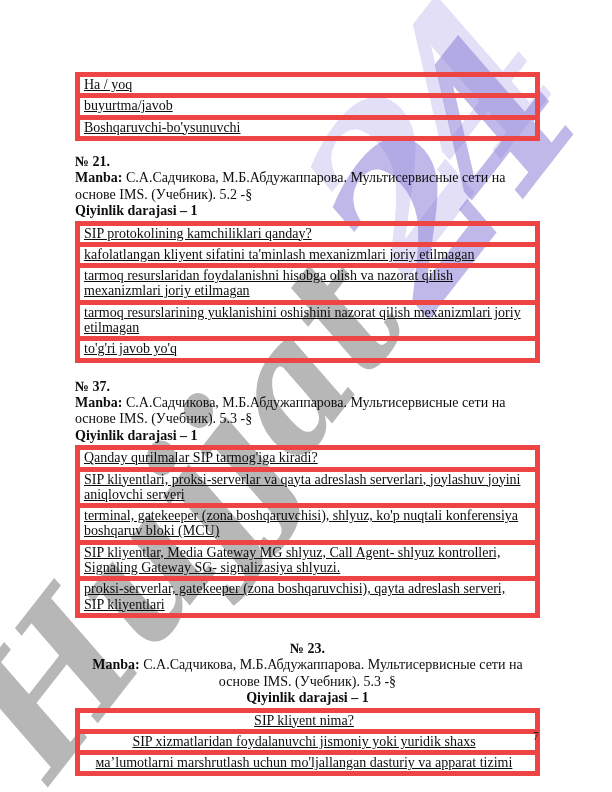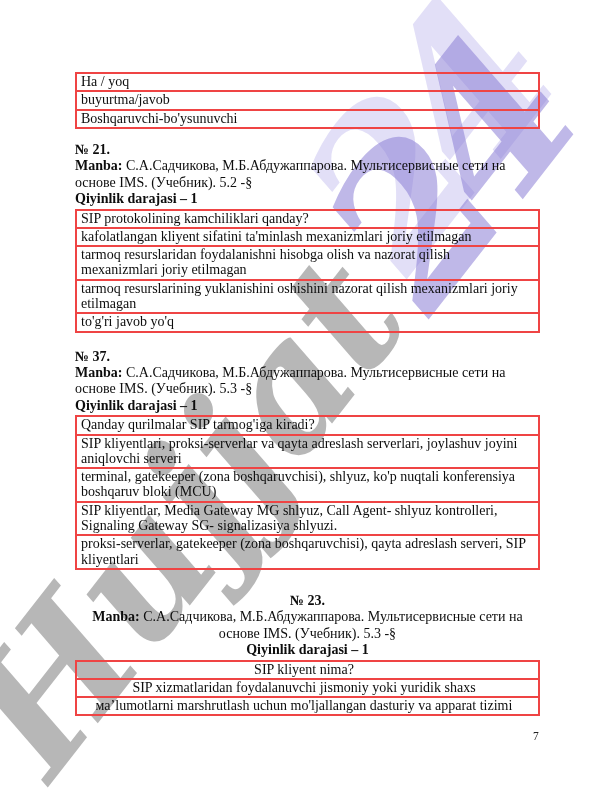--- a/index.html
+++ b/index.html
@@ -33,23 +33,24 @@
   .content {
     position:absolute; left:75px; top:72px; width:465px;
     z-index:1; font-size:14px;
   }
   table.tbl {
     border-collapse:collapse; width:100%;
     font-size:14px; line-height:15.3px;
     margin:0;
   }
   table.tbl td {
-    border:2px solid #ef4444;
+    border:5px solid #ef4444;
     padding:0 11px 1px 4px;
     vertical-align:top;
+    text-decoration:underline;
   }
   p { margin:0; line-height:16.4px; }
   .qnum  { font-weight:bold;font-family:Liberation Serif, serif; }
   .qdiff { font-weight:bold; }
   .manba-label { font-weight:bold; }
   .qsection table.tbl { margin-top:1px; }
   .sec-1 { margin-top:13px; }
   .sec-2 { margin-top:16px; }
   .sec-3 { margin-top:23px;text-align:center; }
   .pagenum {

